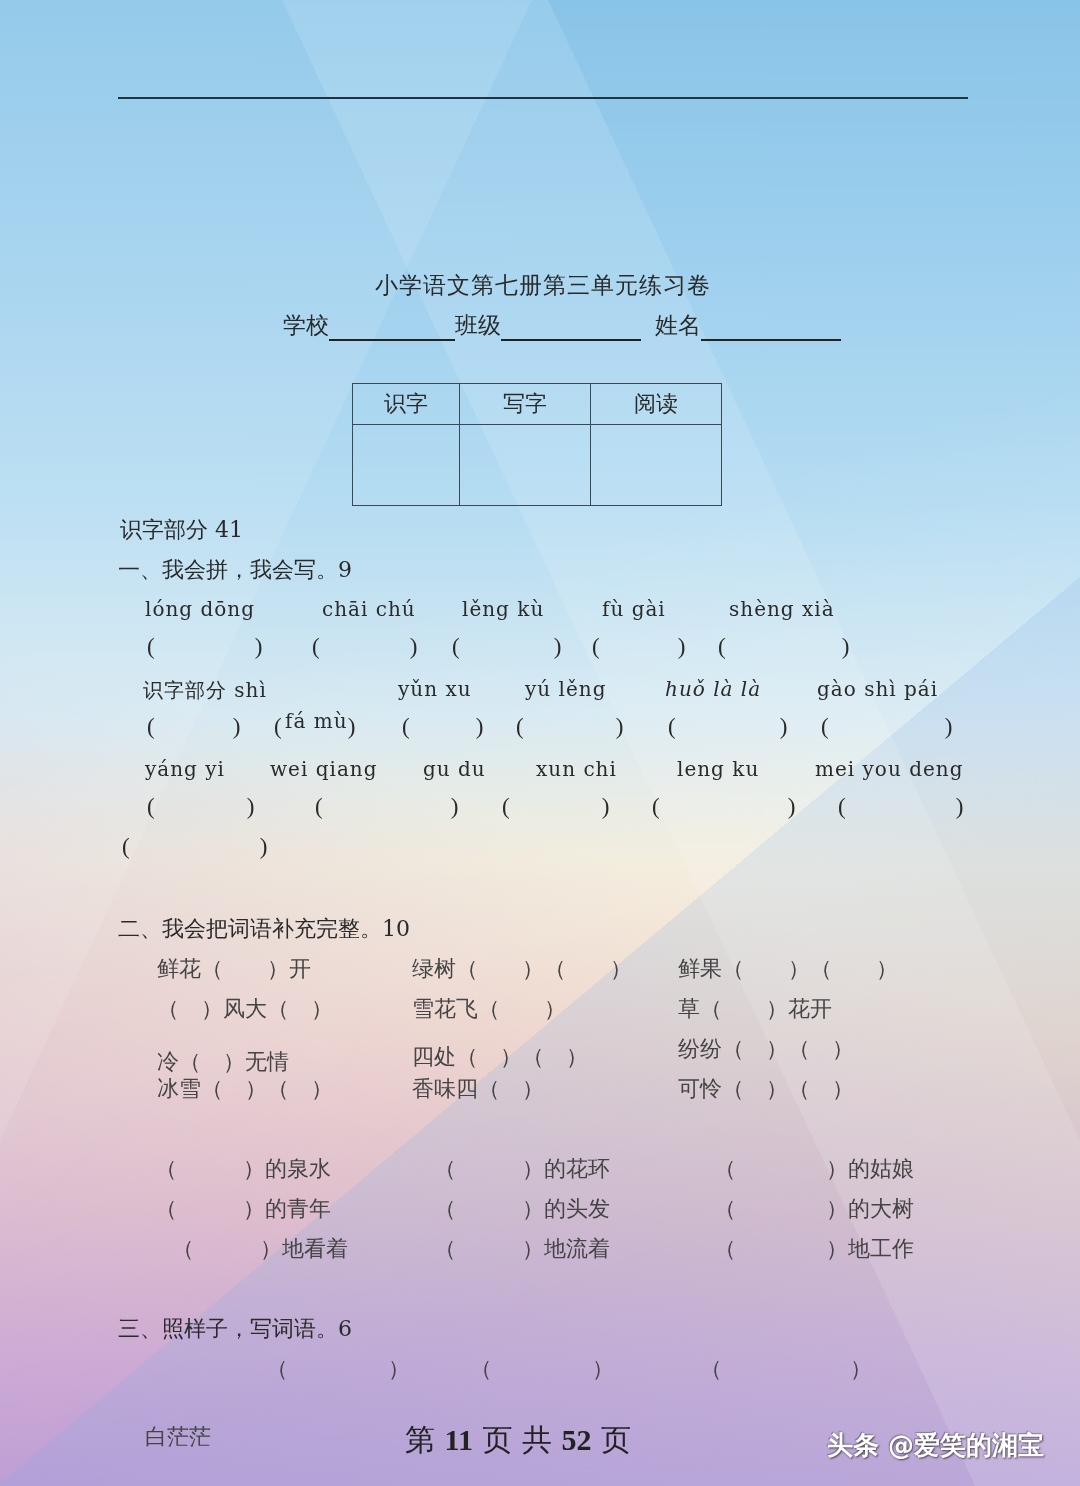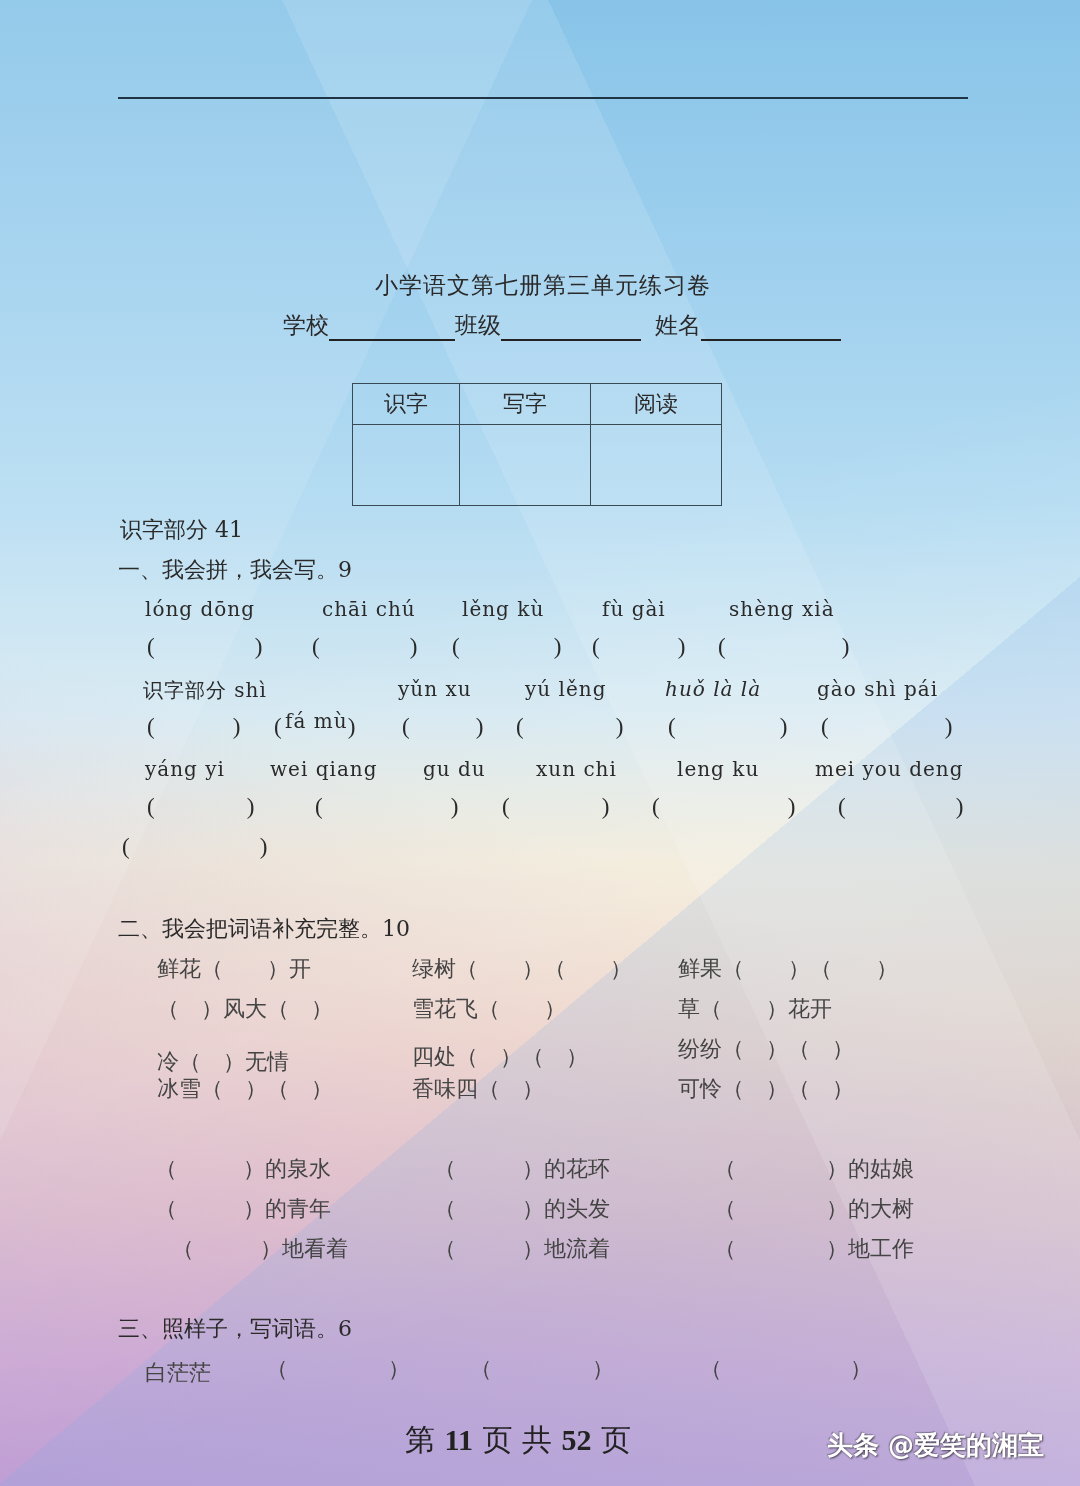--- a/index.html
+++ b/index.html
@@ -136,21 +136,21 @@
 
 <div class="abs item" style="left:155px;top:1194px;">（<span style="display:inline-block;width:66px"></span>）<span>的青年</span></div>
 <div class="abs item" style="left:434px;top:1194px;">（<span style="display:inline-block;width:66px"></span>）<span>的头发</span></div>
 <div class="abs item" style="left:714px;top:1194px;">（<span style="display:inline-block;width:90px"></span>）<span>的大树</span></div>
 
 <div class="abs item" style="left:172px;top:1234px;">（<span style="display:inline-block;width:66px"></span>）<span>地看着</span></div>
 <div class="abs item" style="left:434px;top:1234px;">（<span style="display:inline-block;width:66px"></span>）<span>地流着</span></div>
 <div class="abs item" style="left:714px;top:1234px;">（<span style="display:inline-block;width:90px"></span>）<span>地工作</span></div>
 
 <div class="abs sec" style="left:118px;top:1314px;">三、照样子，写词语。6</div>
-<div class="abs item" style="left:145px;top:1358px;">白茫茫</div>
+<div class="abs item" style="left:145px;top:1422px;">白茫茫</div>
 <div class="abs item" style="left:266px;top:1354px;">（<span style="display:inline-block;width:100px"></span>）</div>
 <div class="abs item" style="left:470px;top:1354px;">（<span style="display:inline-block;width:100px"></span>）</div>
 <div class="abs item" style="left:700px;top:1354px;">（<span style="display:inline-block;width:128px"></span>）</div>
 
 <div class="abs footer">
   <span>第</span>
   <b>11</b>
   <span>页 共</span>
   <b>52</b>
   <span>页</span>

